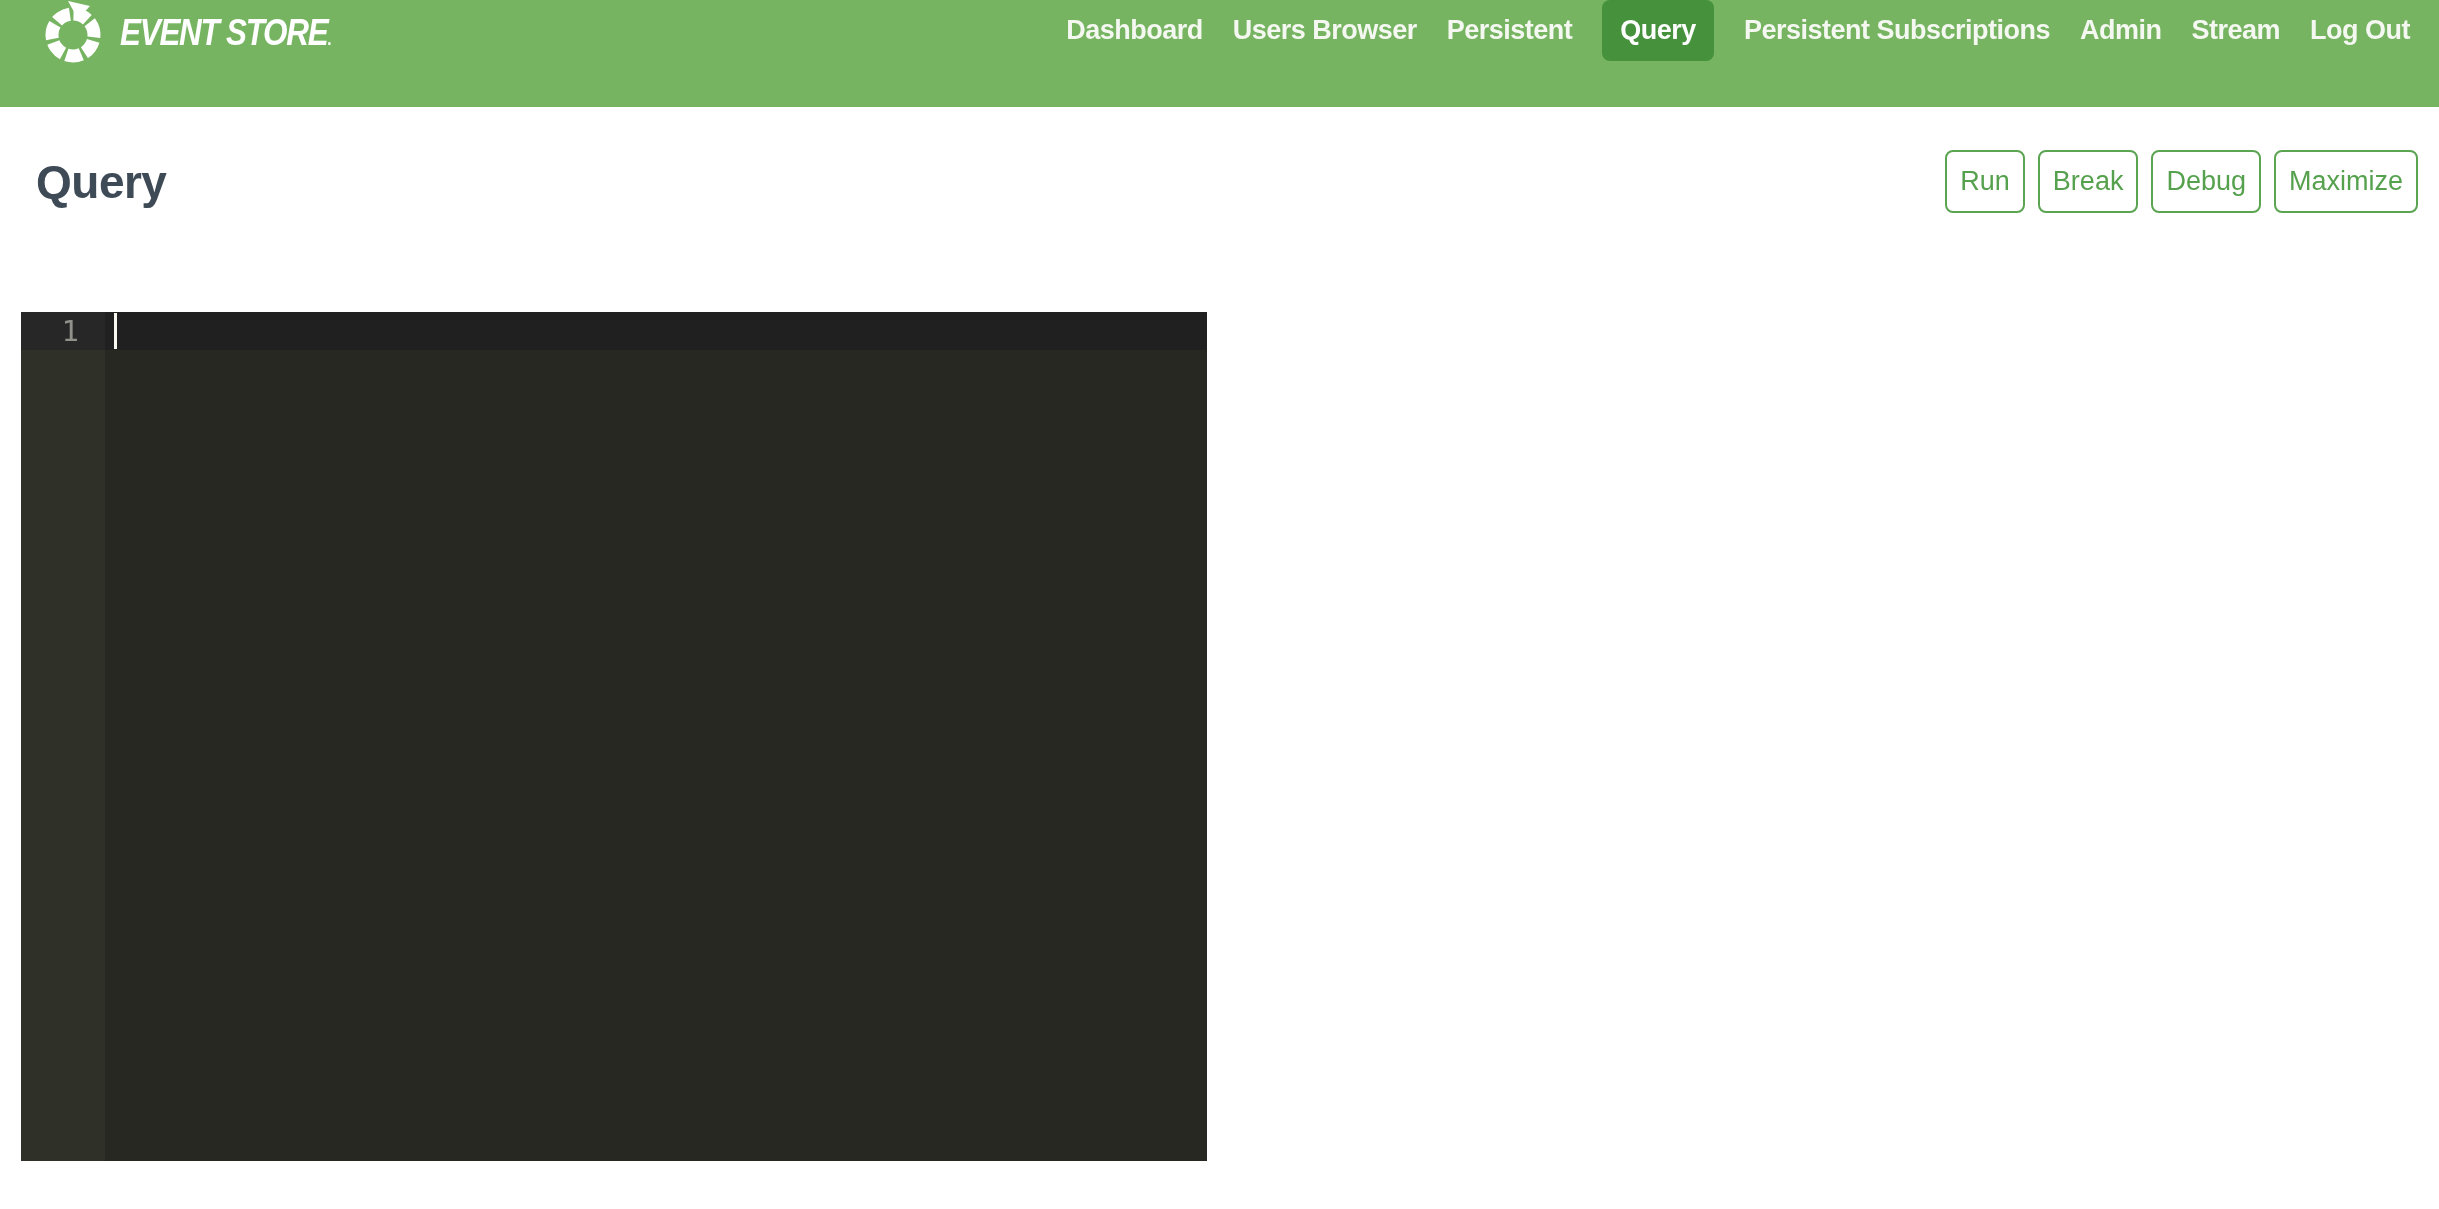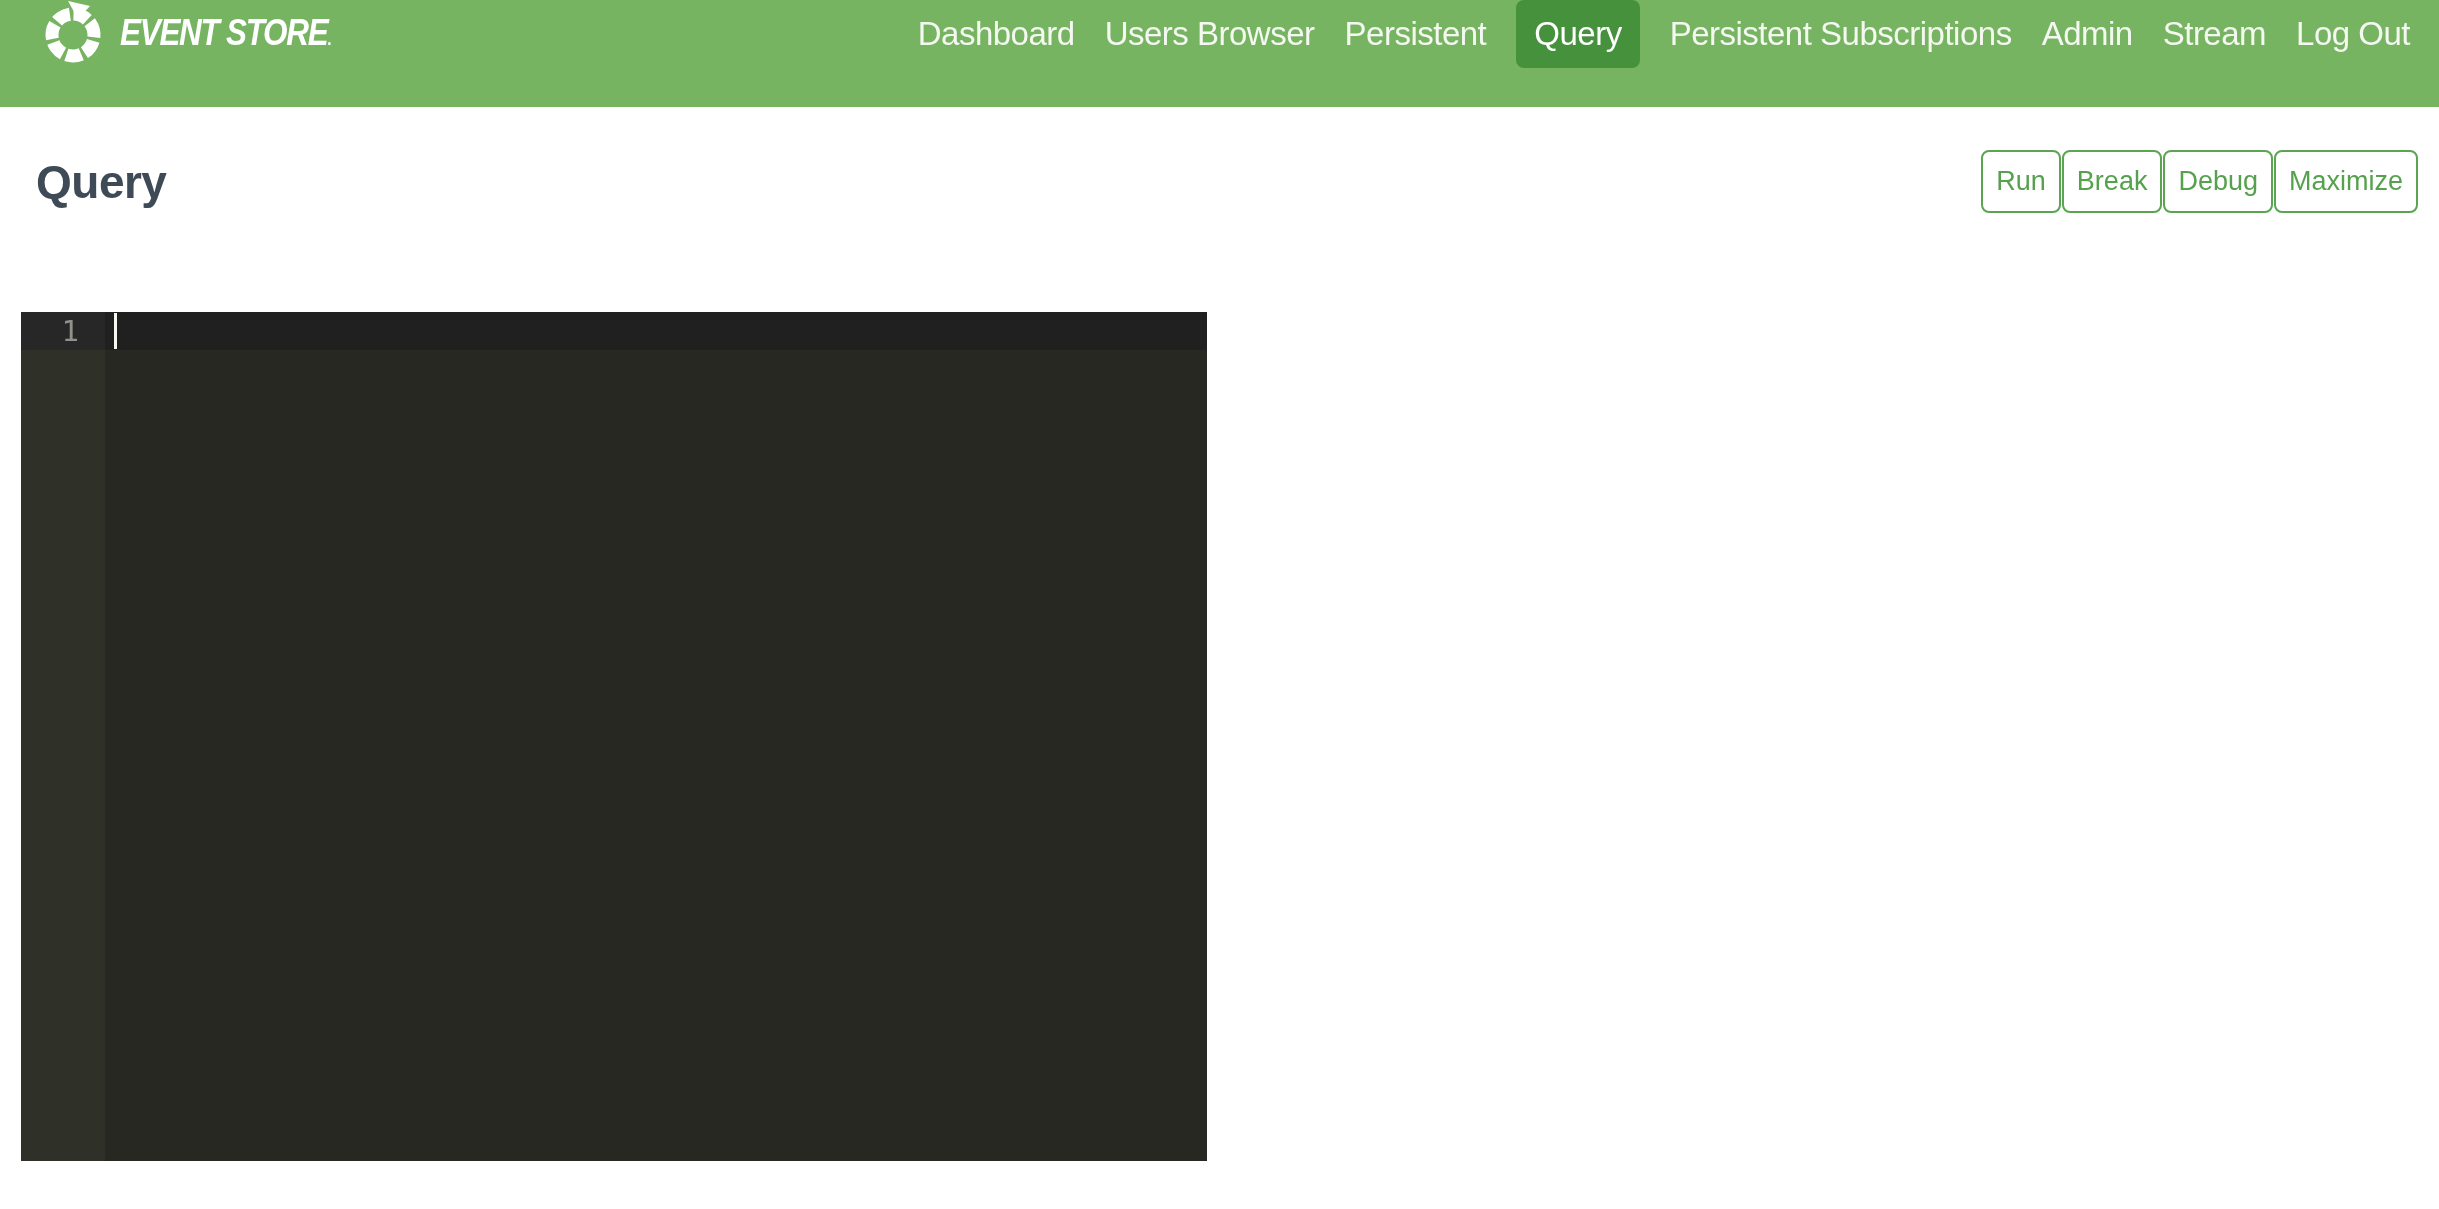--- a/index.html
+++ b/index.html
@@ -32,22 +32,22 @@
   .brand-suffix { font-size: 18px; font-style: normal; }
   .nav-menu {
     margin-left: auto;
     display: flex;
     align-items: center;
     gap: 30px;
     list-style: none;
   }
   .nav-item {
     color: #f4f8f1;
-    font-size: 33px;
-    font-weight: 400;
+    font-size: 27px;
+    font-weight: 700;
     letter-spacing: -0.5px;
     white-space: nowrap;
     cursor: pointer;
     padding: 15px 0;
   }
   .nav-item.active {
     background: #45913c;
     color: #ffffff;
     padding: 15px 18px;
     border-radius: 8px;
@@ -61,21 +61,21 @@
     align-items: center;
     justify-content: space-between;
   }
   .page-title {
     margin-left: 15px;
     font-size: 46px;
     font-weight: 700;
     color: #3e4a56;
     letter-spacing: -0.5px;
   }
-  .toolbar { display: flex; gap: 1px; margin-left: 35px; }
+  .toolbar { display: flex; gap: 13px; margin-left: 35px; }
   .btn {
     height: 63px;
     padding: 0 13px;
     background: #ffffff;
     border: 2px solid #5aa452;
     border-radius: 8px;
     color: #55a14d;
     font-family: "Liberation Sans", sans-serif;
     font-size: 27px;
     cursor: pointer;

